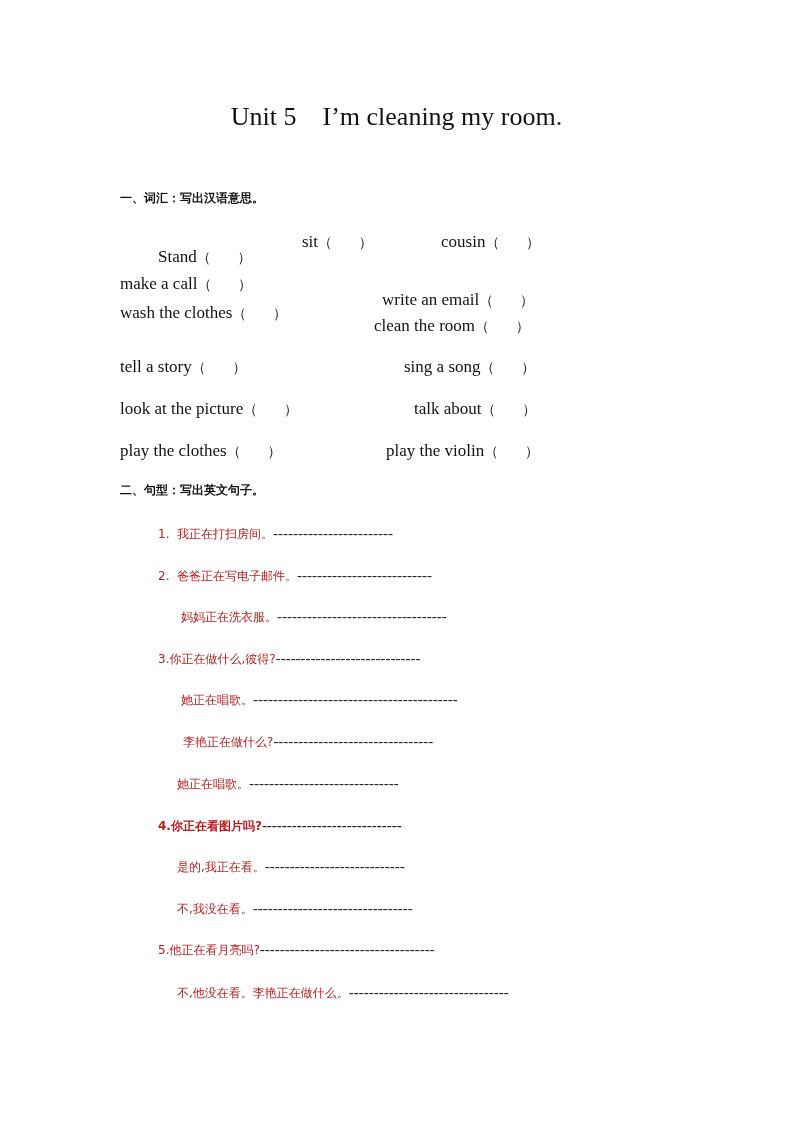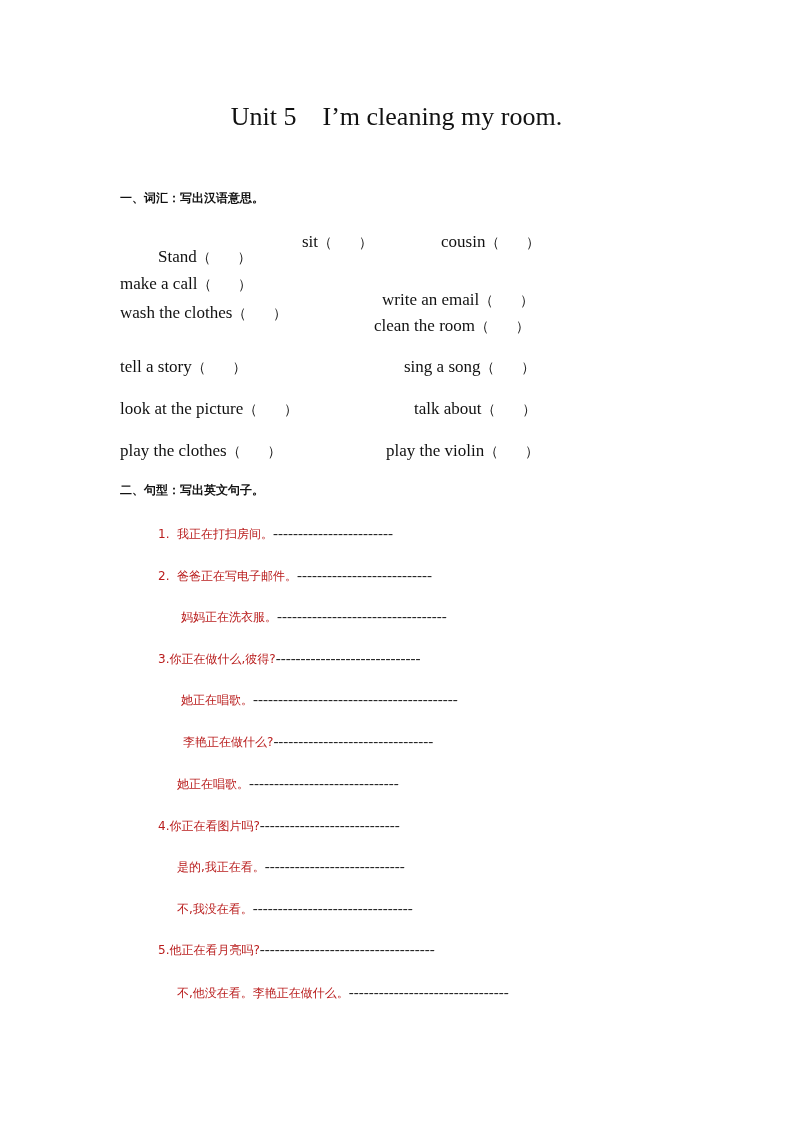--- a/index.html
+++ b/index.html
@@ -42,20 +42,20 @@
   <div class="abs heading" style="left:120px; top:484px;">二、句型：写出英文句子。</div>
 
   <div id="sentence-rows">
       <div class="abs" style="left: 158px; top: 525px;"><span class="sent">1.  我正在打扫房间。</span><span class="dash">------------------------</span></div>
       <div class="abs" style="left: 158px; top: 567px;"><span class="sent">2.  爸爸正在写电子邮件。</span><span class="dash">---------------------------</span></div>
       <div class="abs" style="left: 181px; top: 608px;"><span class="sent">妈妈正在洗衣服。</span><span class="dash">----------------------------------</span></div>
       <div class="abs" style="left: 158px; top: 650px;"><span class="sent">3.你正在做什么,彼得?</span><span class="dash">-----------------------------</span></div>
       <div class="abs" style="left: 181px; top: 691px;"><span class="sent">她正在唱歌。</span><span class="dash">-----------------------------------------</span></div>
       <div class="abs" style="left: 183px; top: 733px;"><span class="sent">李艳正在做什么?</span><span class="dash">--------------------------------</span></div>
       <div class="abs" style="left: 177px; top: 775px;"><span class="sent">她正在唱歌。</span><span class="dash">------------------------------</span></div>
-      <div class="abs" style="left: 158px; top: 817px;"><span class="sent">4.你正在看图片吗?</span><span class="dash">----------------------------</span></div>
+      <div class="abs" style="left: 158px; top: 817px; font-weight: bold;"><span class="sent">4.你正在看图片吗?</span><span class="dash">----------------------------</span></div>
       <div class="abs" style="left: 177px; top: 858px;"><span class="sent">是的,我正在看。</span><span class="dash">----------------------------</span></div>
       <div class="abs" style="left: 177px; top: 900px;"><span class="sent">不,我没在看。</span><span class="dash">--------------------------------</span></div>
       <div class="abs" style="left: 158px; top: 941px;"><span class="sent">5.他正在看月亮吗?</span><span class="dash">-----------------------------------</span></div>
       <div class="abs" style="left: 177px; top: 984px;"><span class="sent">不,他没在看。李艳正在做什么。</span><span class="dash">--------------------------------</span></div>
     </div>
 
 </div>
 
 </body></html>

